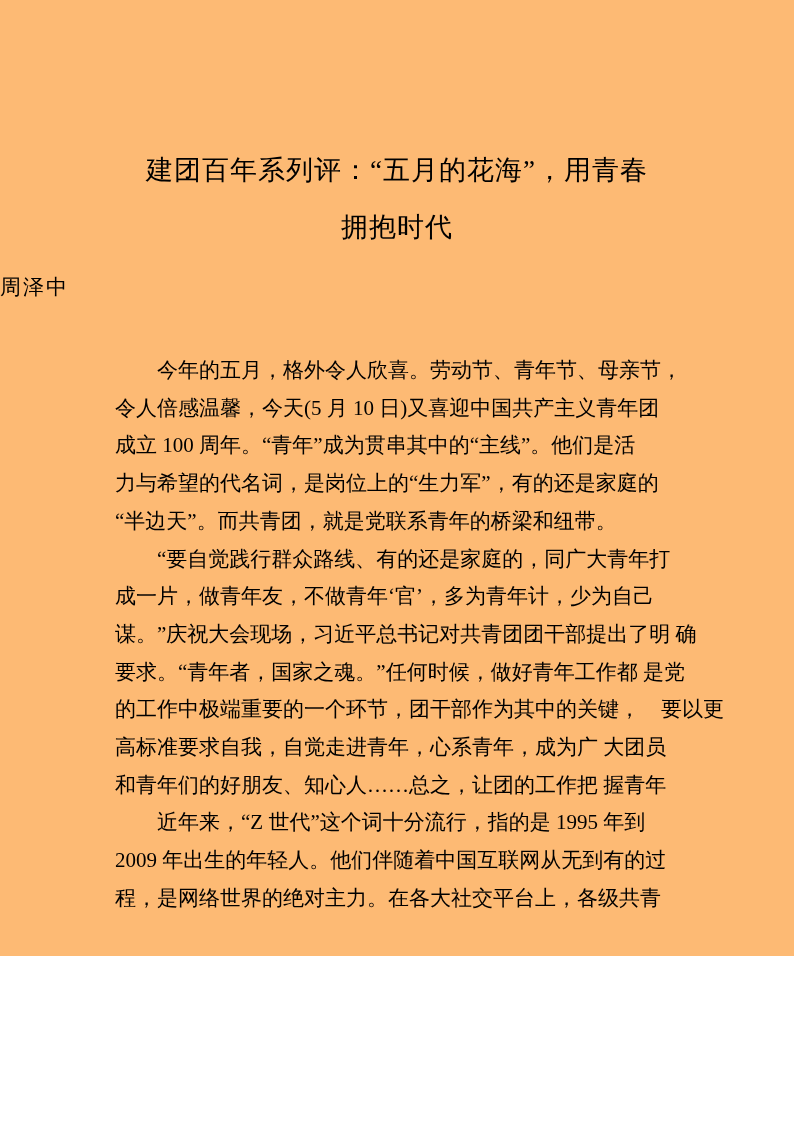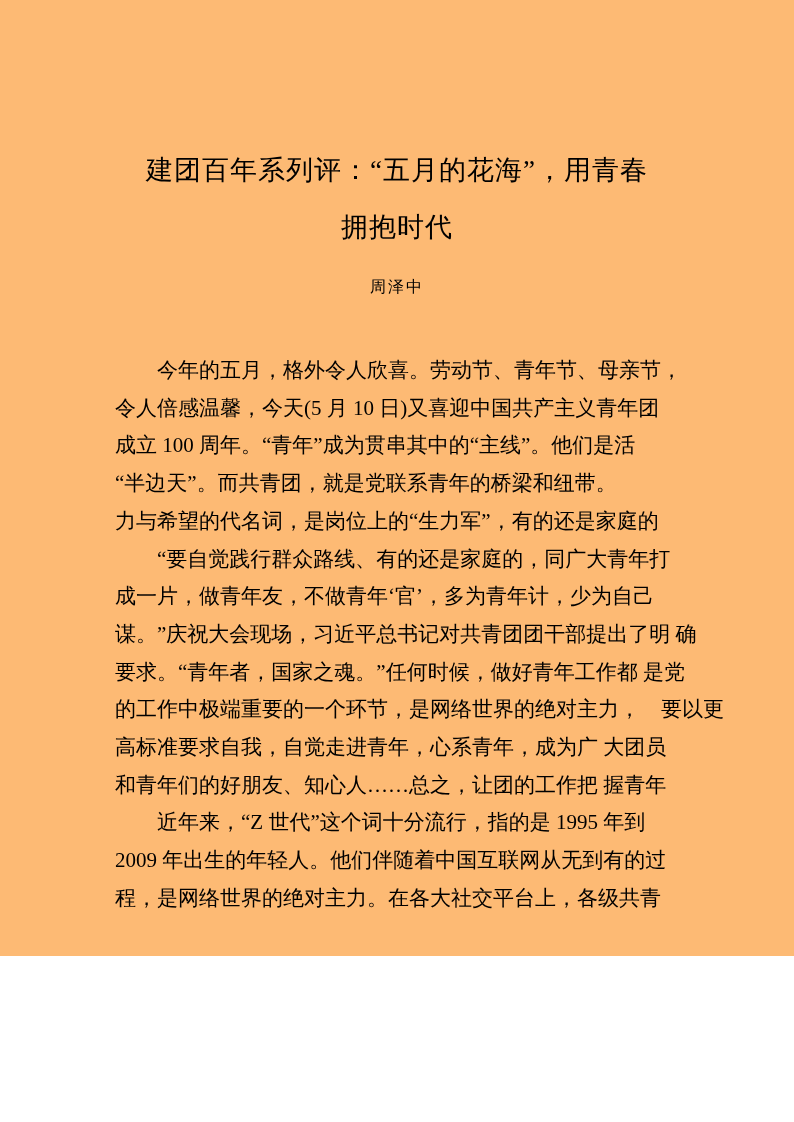--- a/index.html
+++ b/index.html
@@ -20,22 +20,21 @@
   .doc-title {
     margin: 142px 60px 0 60px;
     text-align: center;
     font-size: 27px;
     font-weight: 400;
     line-height: 57px;
     letter-spacing: 1px;
   }
   .doc-author {
     margin-top: 10px;
-    text-align: center;
-    font-size: 16px;
+    font-size: 21px;
     line-height: 42px;
     letter-spacing: 2px;
   }
   .doc-date {
     text-align: center;
     font-size: 21px;
     line-height: 42px;
   }
   .doc-body {
     margin: 44px 110px 0 115px;
@@ -55,26 +54,26 @@
 <div class="page">
   <h1 class="doc-title">
     <span class="title-line">建团百年系列评：“五月的花海”，用青春</span><br>
     <span class="title-line">拥抱时代</span>
   </h1>
   <div class="doc-author">周泽中</div>
   <div class="doc-body">
       <div class="line indent">今年的五月，格外令人欣喜。劳动节、青年节、母亲节，</div>
       <div class="line">令人倍感温馨，今天(5 月 10 日)又喜迎中国共产主义青年团</div>
       <div class="line">成立 100 周年。“青年”成为贯串其中的“主线”。他们是活</div>
+      <div class="line">力与希望的代名词，是岗位上的“生力军”，有的还是家庭的</div>
       <div class="line">“半边天”。而共青团，就是党联系青年的桥梁和纽带。</div>
-      <div class="line">力与希望的代名词，是岗位上的“生力军”，有的还是家庭的</div>
       <div class="line indent">“要自觉践行群众路线、有的还是家庭的，同广大青年打</div>
       <div class="line">成一片，做青年友，不做青年‘官’，多为青年计，少为自己</div>
       <div class="line">谋。”庆祝大会现场，习近平总书记对共青团团干部提出了明 确</div>
       <div class="line">要求。“青年者，国家之魂。”任何时候，做好青年工作都 是党</div>
-      <div class="line">的工作中极端重要的一个环节，是网络世界的绝对主力，　要以更</div>
+      <div class="line">的工作中极端重要的一个环节，团干部作为其中的关键，　要以更</div>
       <div class="line">高标准要求自我，自觉走进青年，心系青年，成为广 大团员</div>
       <div class="line">和青年们的好朋友、知心人……总之，让团的工作把 握青年</div>
       <div class="line indent">近年来，“Z 世代”这个词十分流行，指的是 1995 年到</div>
       <div class="line">2009 年出生的年轻人。他们伴随着中国互联网从无到有的过</div>
       <div class="line">程，是网络世界的绝对主力。在各大社交平台上，各级共青</div>
     </div>
 </div>
 
 </body></html>

